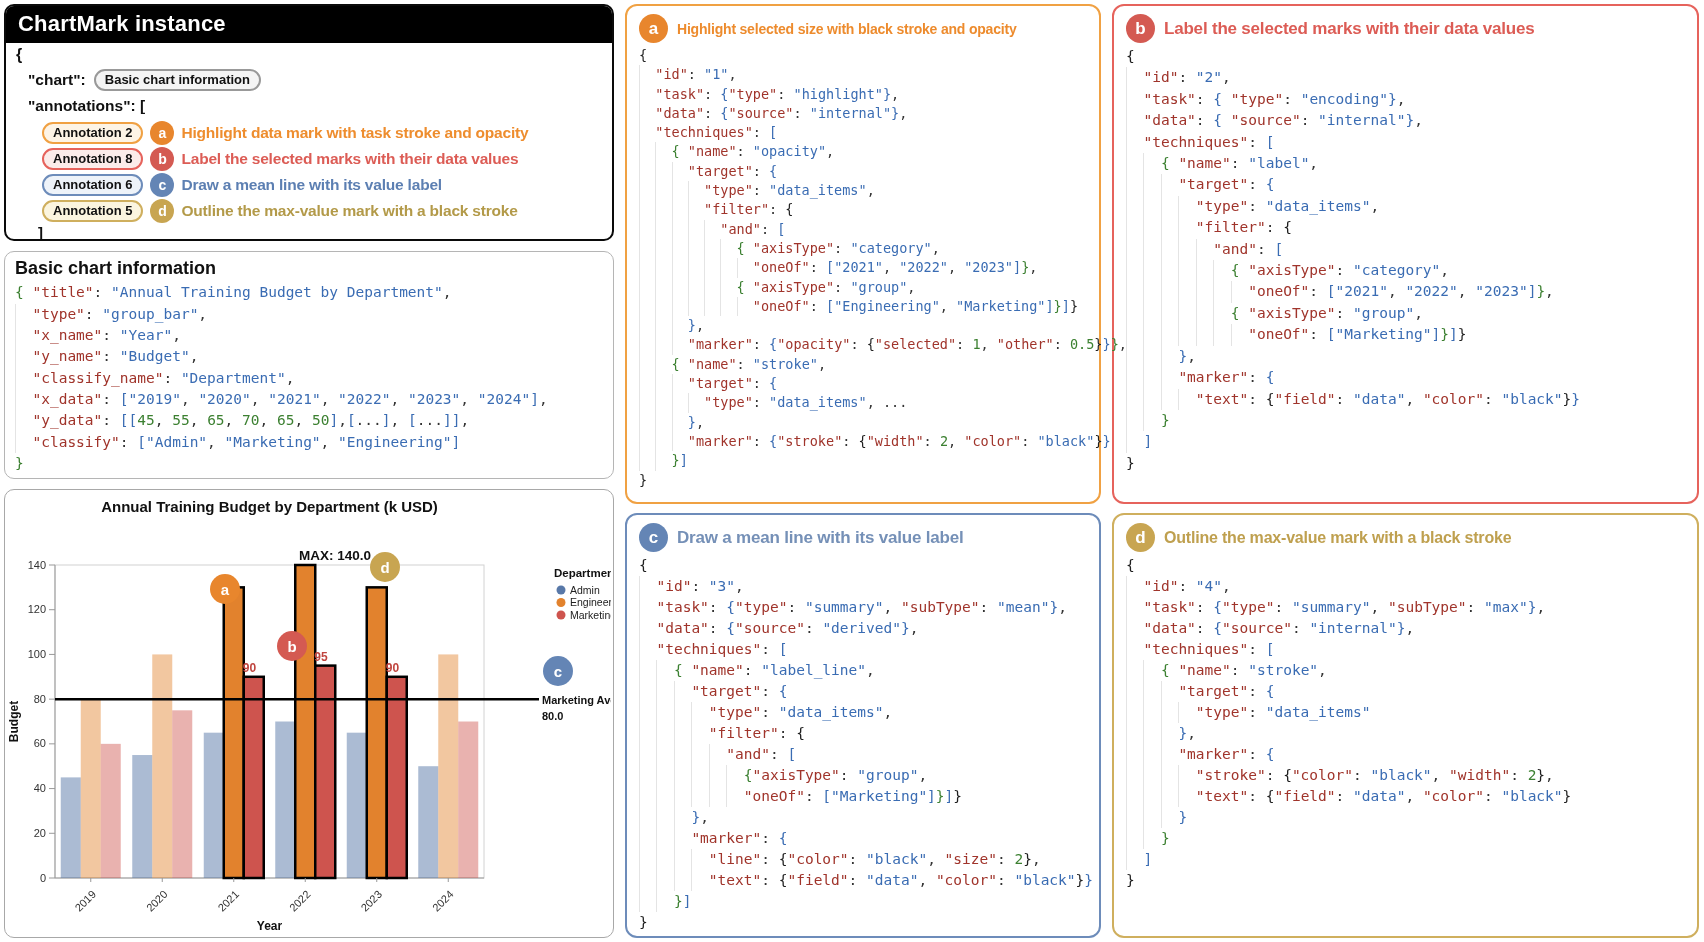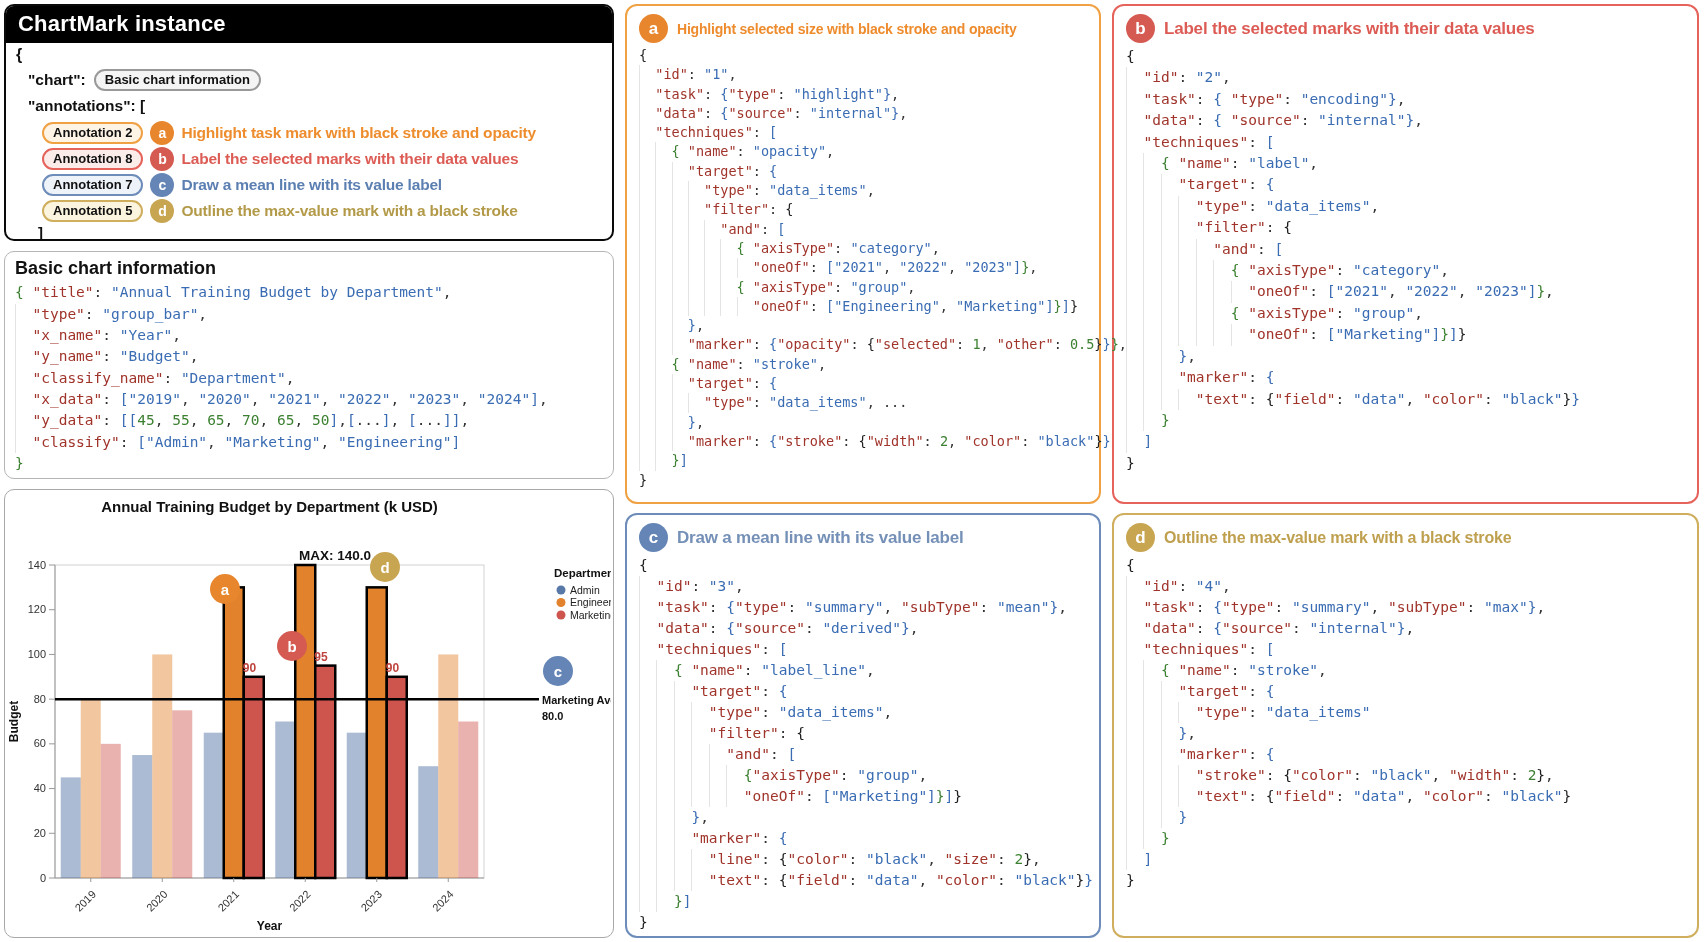--- a/index.html
+++ b/index.html
@@ -70,29 +70,29 @@
         <div class="ibrace">{</div>
         <div class="chart-row">
           <span class="ikey">"chart":</span>
           <span class="pill">Basic chart information</span>
         </div>
         <div class="ann-key">"annotations": [</div>
         <div id="annotation-rows">
             <div class="ann-row">
               <span class="pill" style="border-color: rgb(240, 161, 67); background: rgb(253, 244, 230);">Annotation 2</span>
               <span class="row-badge" style="background: rgb(232, 134, 45);">a</span>
-              <span class="ann-desc" style="color: rgb(238, 141, 46);">Highlight task mark with black stroke and opacity</span>
+              <span class="ann-desc" style="color: rgb(238, 141, 46);">Highlight data mark with task stroke and opacity</span>
             </div>
             <div class="ann-row">
               <span class="pill" style="border-color: rgb(230, 99, 92); background: rgb(251, 236, 234);">Annotation 8</span>
               <span class="row-badge" style="background: rgb(212, 90, 82);">b</span>
               <span class="ann-desc" style="color: rgb(220, 92, 85);">Label the selected marks with their data values</span>
             </div>
             <div class="ann-row">
-              <span class="pill" style="border-color: rgb(109, 140, 186); background: rgb(238, 243, 249);">Annotation 7</span>
+              <span class="pill" style="border-color: rgb(109, 140, 186); background: rgb(238, 243, 249);">Annotation 6</span>
               <span class="row-badge" style="background: rgb(100, 133, 181);">c</span>
               <span class="ann-desc" style="color: rgb(92, 127, 178);">Draw a mean line with its value label</span>
             </div>
             <div class="ann-row">
               <span class="pill" style="border-color: rgb(207, 175, 94); background: rgb(251, 245, 223);">Annotation 5</span>
               <span class="row-badge" style="background: rgb(200, 165, 81);">d</span>
               <span class="ann-desc" style="color: rgb(179, 154, 73);">Outline the max-value mark with a black stroke</span>
             </div>
           </div>
         <div class="iclose1">]</div>

